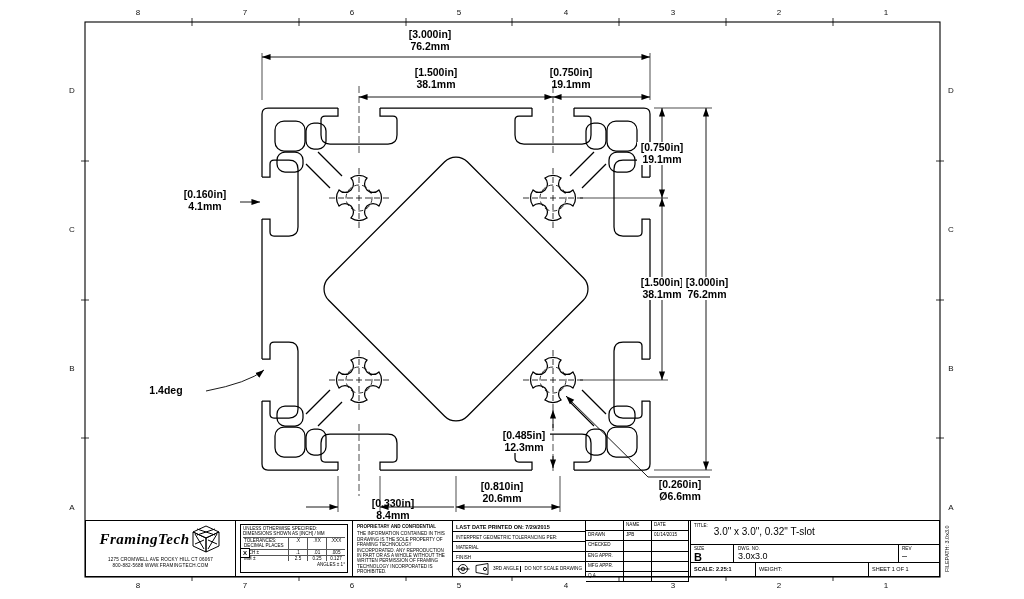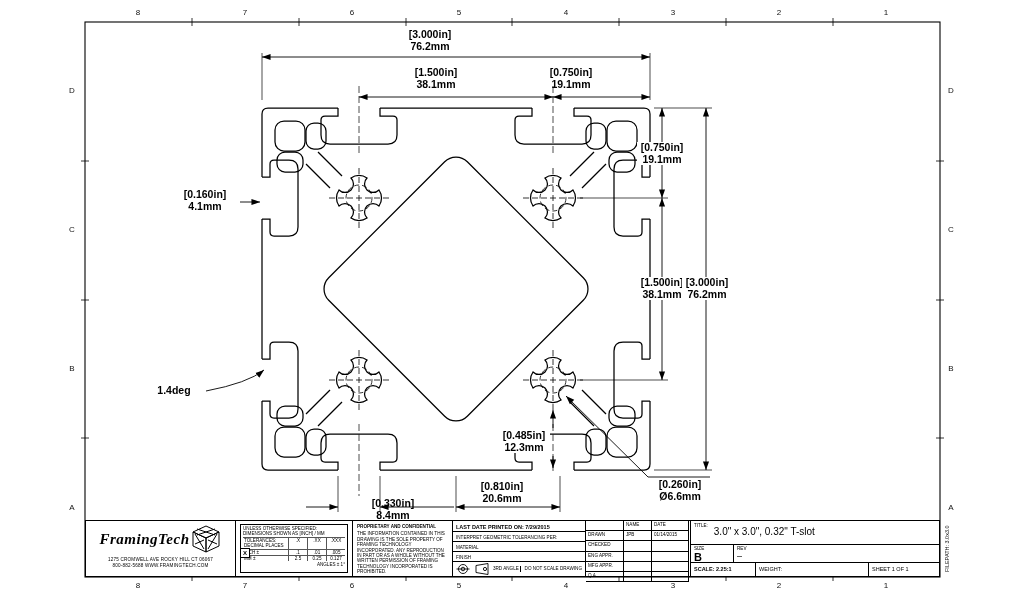--- a/index.html
+++ b/index.html
@@ -202,21 +202,21 @@
       <span>38.1mm</span>
   </div>
   <div class="dim bg" style="left:682px;top:277px;width:50px">
     <span>[3.000in]</span>
       <span>76.2mm</span>
   </div>
   <div class="dim" style="left:172px;top:189px;width:66px">
     <span>[0.160in]</span>
       <span>4.1mm</span>
   </div>
-  <div class="dim" style="left:150px;top:385px;width:48px">
+  <div class="dim" style="left:142px;top:385px;width:48px">
     <span>1.4deg</span>
   </div>
   <div class="dim" style="left:364px;top:498px;width:58px">
     <span>[0.330in]</span>
       <span>8.4mm</span>
   </div>
   <div class="dim" style="left:473px;top:481px;width:58px">
     <span>[0.810in]</span>
       <span>20.6mm</span>
   </div>
@@ -328,20 +328,24 @@
   <div class="cell" style="left:690px;width:250px">
     <div class="trow" style="height:24px;border-bottom:1px solid #000;align-items:flex-start;padding:2px 3px">
       <span class="lab">TITLE:</span>
       <span style="font-size:10px;margin:3px 0 0 6px">3.0" x 3.0", 0.32" T-slot</span>
     </div>
     <div class="trow" style="height:18px;border-bottom:1px solid #000">
       <div style="width:36px;border-right:1px solid #000;padding:1px 3px">
         <div class="lab">SIZE</div>
         <div class="big" style="font-size:11px">B</div>
       </div>
+      <div style="flex:1;border-right:1px solid #000;padding:1px 4px">
+        <div class="lab">DWG. NO.</div>
+        <div style="font-size:9px">3.0x3.0</div>
+      </div>
       <div style="width:34px;padding:1px 3px">
         <div class="lab">REV</div>
         <div style="font-size:9px">–</div>
       </div>
     </div>
     <div class="trow" style="height:13px;font-size:5.5px;line-height:12px">
       <div style="width:58px;border-right:1px solid #000;padding:0 3px;font-weight:bold">SCALE: 2.25:1</div>
       <div style="width:106px;border-right:1px solid #000;padding:0 3px">WEIGHT:</div>
       <div style="flex:1;padding:0 3px">SHEET 1 OF 1</div>
     </div>

